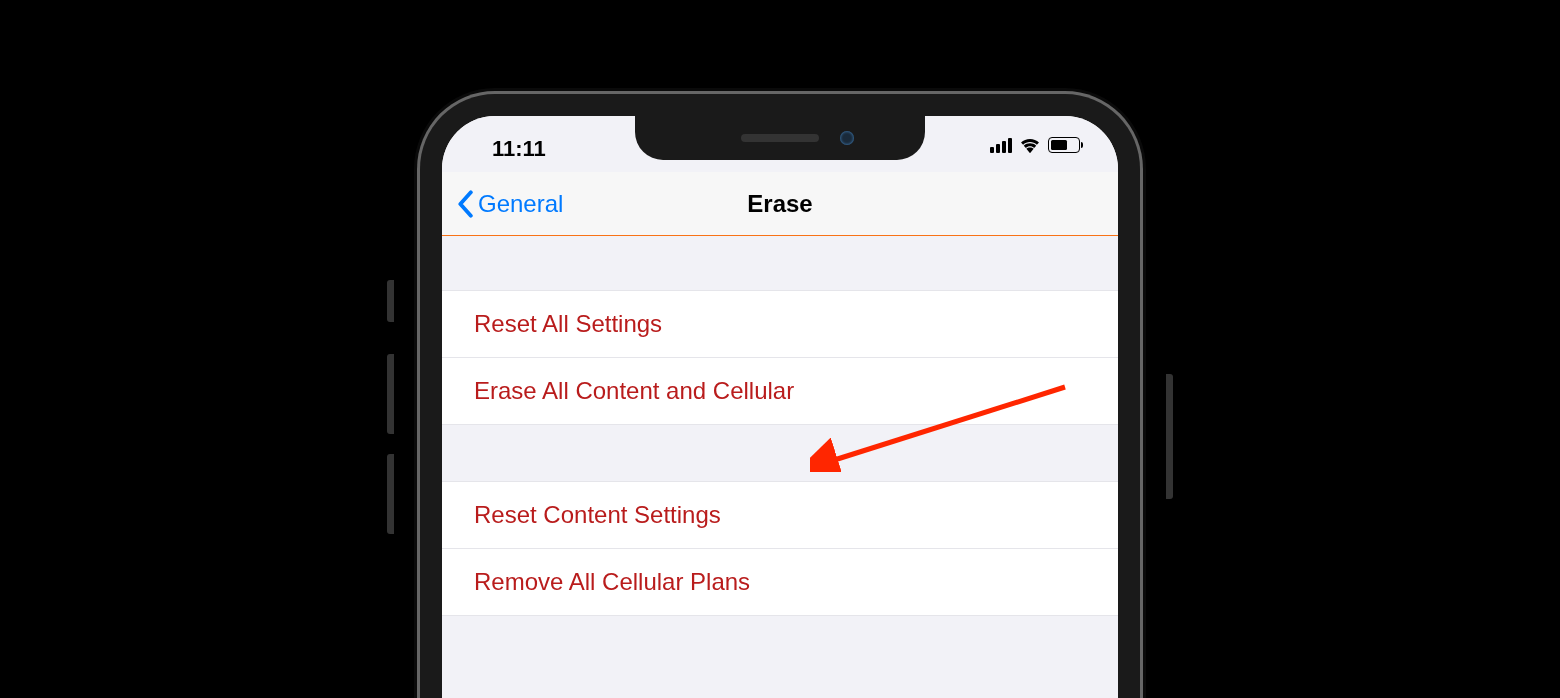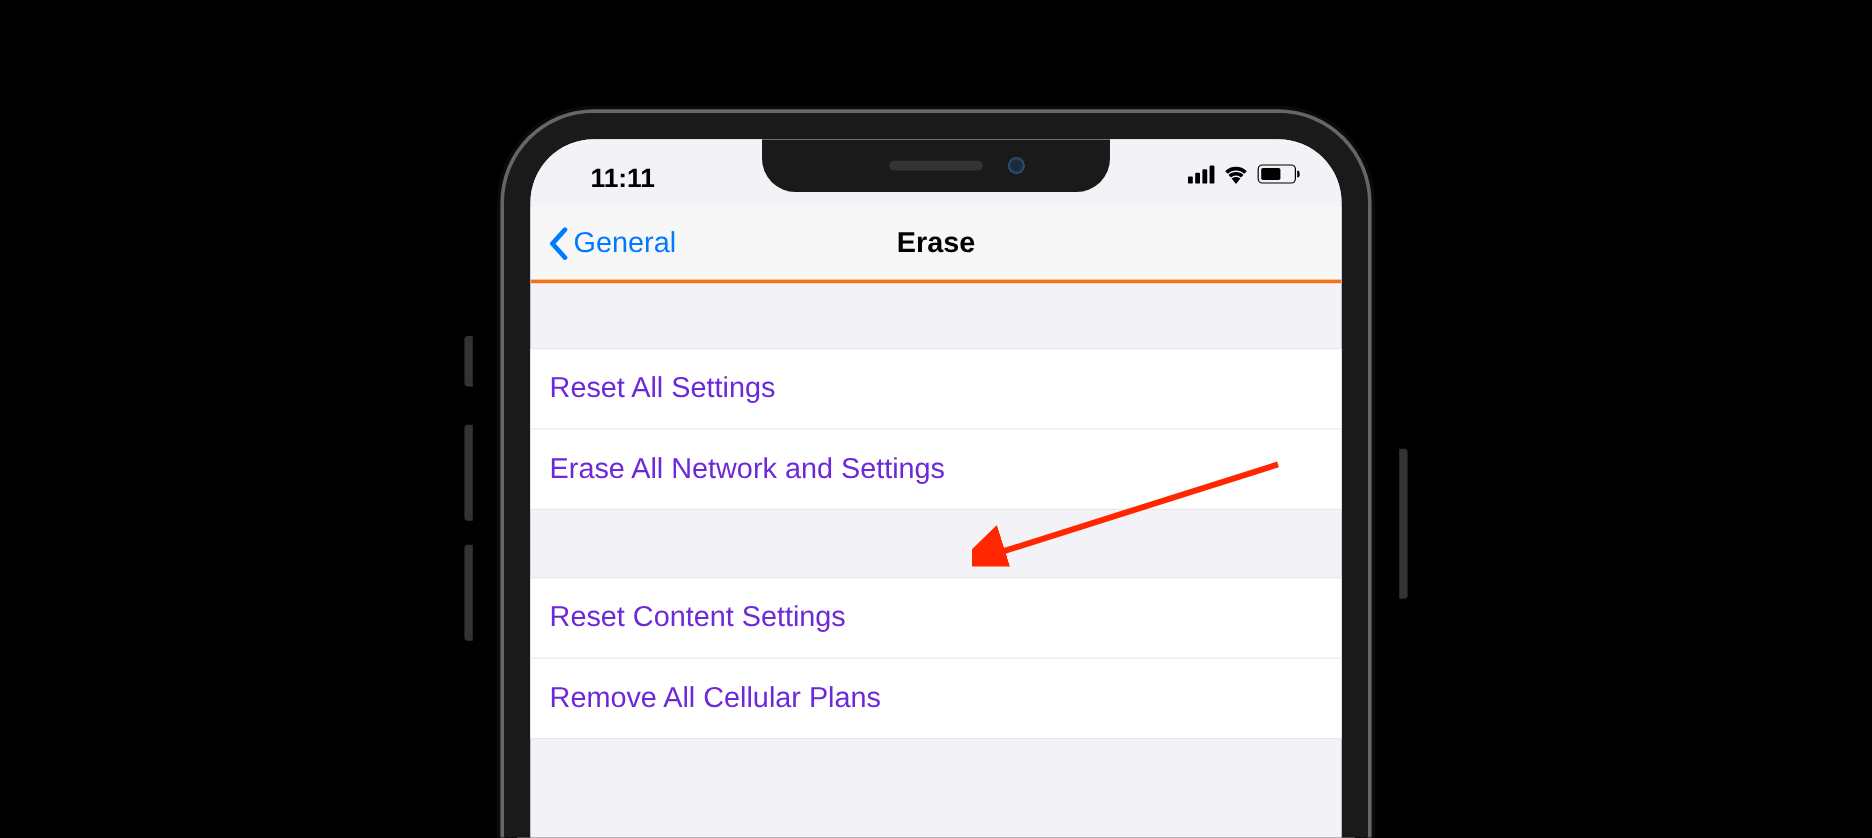--- a/index.html
+++ b/index.html
@@ -188,21 +188,21 @@
       border-radius: 0 2px 2px 0;
       margin-left: 1px;
     }
 
     .nav-bar {
       height: 64px;
       display: flex;
       align-items: center;
       position: relative;
       background: #f7f7f7;
-      border-bottom: 3px solid #f97316;
+      border-bottom: 1px solid #f97316;
       padding: 0 14px;
     }
 
     .back-button {
       display: flex;
       align-items: center;
       color: #007AFF;
       font-size: 24px;
       cursor: pointer;
     }
@@ -231,23 +231,23 @@
     .list-group {
       margin-top: 56px;
     }
 
     .list-group:first-child {
       margin-top: 54px;
     }
 
     .list-item {
       background: #fff;
-      padding: 19px 16px;
+      padding: 19px 32px;
       font-size: 24px;
-      color: #6d28d9;
+      color: #b91c1c;
       border-bottom: 1px solid #e5e5ea;
       cursor: pointer;
     }
     .list-item:first-child {
       border-top: 1px solid #e5e5ea;
     }
 
     .annotation-arrow {
       position: absolute;
       top: 382px;
@@ -309,21 +309,21 @@
             </svg>
           </span>
           <span>General</span>
         </div>
         <div class="nav-title">Erase</div>
       </div>
 
       <div class="settings-list">
         <div class="list-group">
           <div class="list-item">Reset All Settings</div>
-          <div class="list-item">Erase All Network and Settings</div>
+          <div class="list-item">Erase All Content and Cellular</div>
         </div>
         <div class="list-group">
           <div class="list-item">Reset Content Settings</div>
           <div class="list-item">Remove All Cellular Plans</div>
         </div>
       </div>
     </div>
   </div>
 </div>
 

